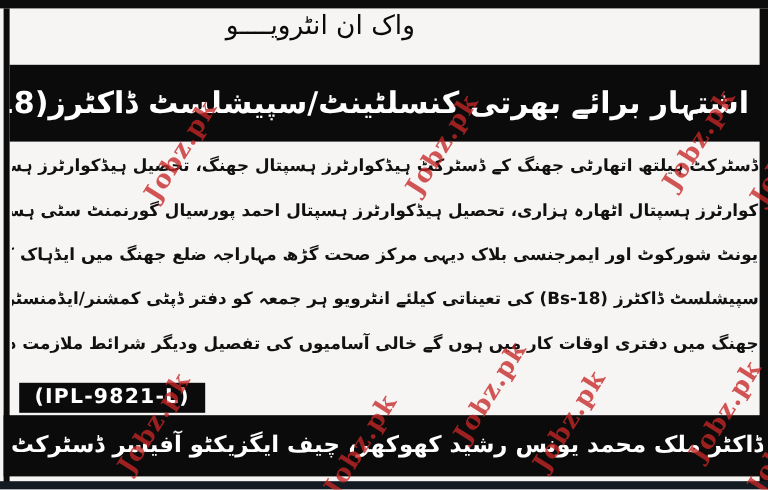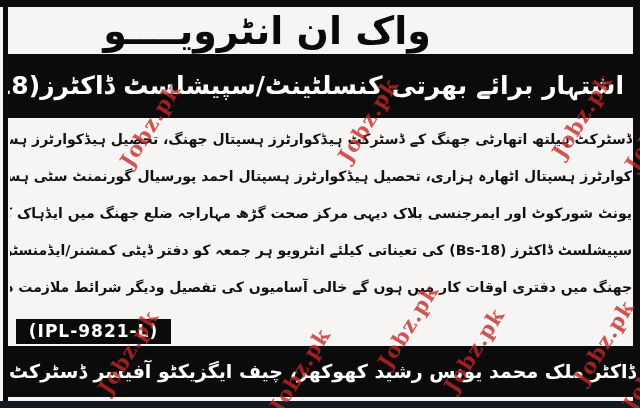--- a/index.html
+++ b/index.html
@@ -14,21 +14,21 @@
     background:#f6f5f3;overflow:hidden;
   }
   .bar{position:absolute;background:#0c0c0c;}
   .top-bar{left:0;top:0;width:640px;height:7px;}
   .left-border{left:3px;top:7px;width:5px;height:395px;}
   .right-border{left:633px;top:7px;width:7px;height:395px;}
   .bottom-strip{position:absolute;left:0;top:401px;width:640px;height:7px;background:#141a21;}
   .title{
     position:absolute;left:0;top:9px;width:534px;height:42px;
     direction:rtl;text-align:center;
-    font-size:38px;font-weight:bold;color:#0a0a0a;
+    font-size:22px;font-weight:normal;color:#0a0a0a;
     font-family:"DejaVu Sans",sans-serif;
     white-space:nowrap;
   }
   .header-box{
     position:absolute;left:8px;top:54px;width:626px;height:64px;
     background:#0b0b0b;color:#ffffff;
     direction:rtl;
     font-size:25px;font-weight:bold;
     line-height:64px;white-space:nowrap;overflow:hidden;
     padding:0 10px;box-sizing:border-box;

